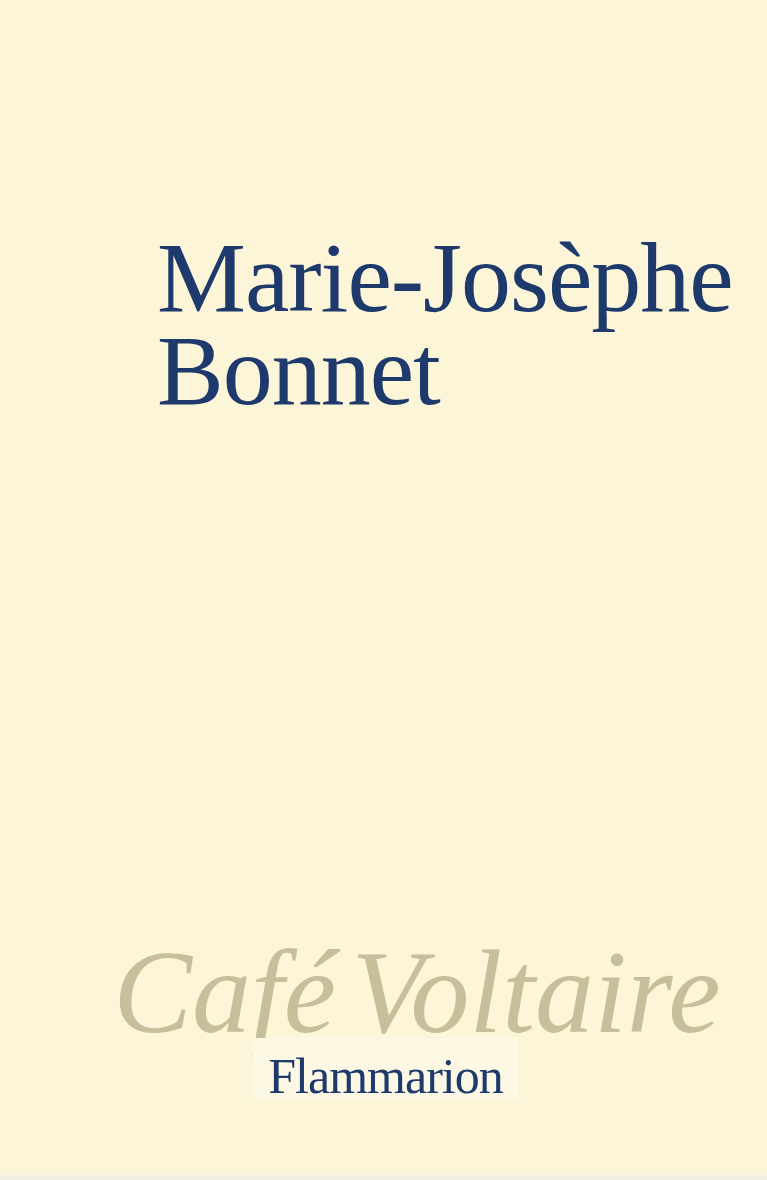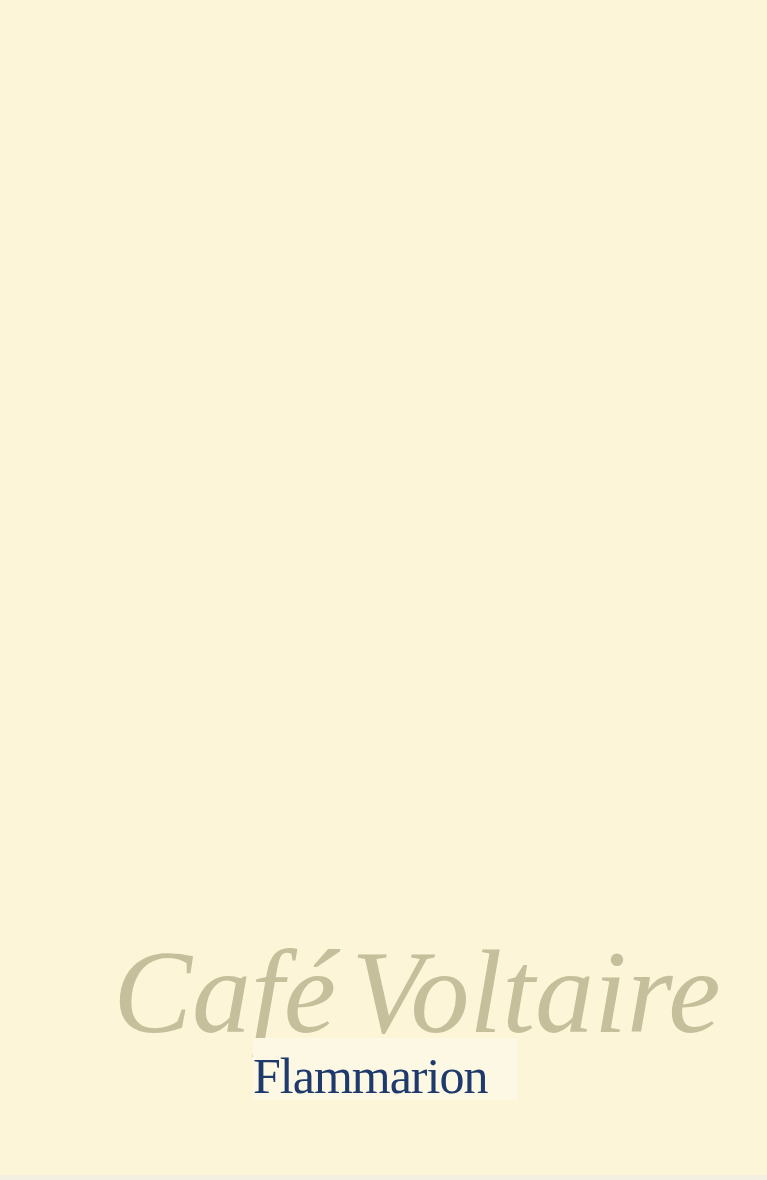--- a/index.html
+++ b/index.html
@@ -50,20 +50,21 @@
   .publisher-patch {
     position: absolute;
     left: 253px;
     top: 1038px;
     width: 265px;
     height: 62px;
     background: var(--patch, #fdf8e3);
   }
   .publisher {
     width: 100%;
+    text-align: center;
     font-size: 50px;
     line-height: 62px;
     letter-spacing: -1px;
     transform: translateY(7px);
     white-space: nowrap;
     color: var(--publisher, #1e3a6c);
   }
   .bottom-strip {
     position: absolute;
     left: 0;
@@ -71,20 +72,24 @@
     width: 100%;
     height: 5px;
     background: var(--strip, #f3f0e1);
   }
 </style>
 </head>
 <body>
 
 <div class="cover" style="--bg: #fdf5d8; --author: #1e3a6c; --title: #5c4a1f; --collection: #c5bf9c; --publisher: #1e3a6c; --patch: #fdf8e3; --strip: #f3f0e1;">
 
+  <div class="headline author-block">
+    <div>Marie-Josèphe</div>
+    <div>Bonnet</div>
+  </div>
 
   <div class="headline title-block">
   </div>
 
   <div class="collection">Café Voltaire</div>
 
   <div class="publisher-patch">
     <div class="publisher">Flammarion</div>
   </div>
 

